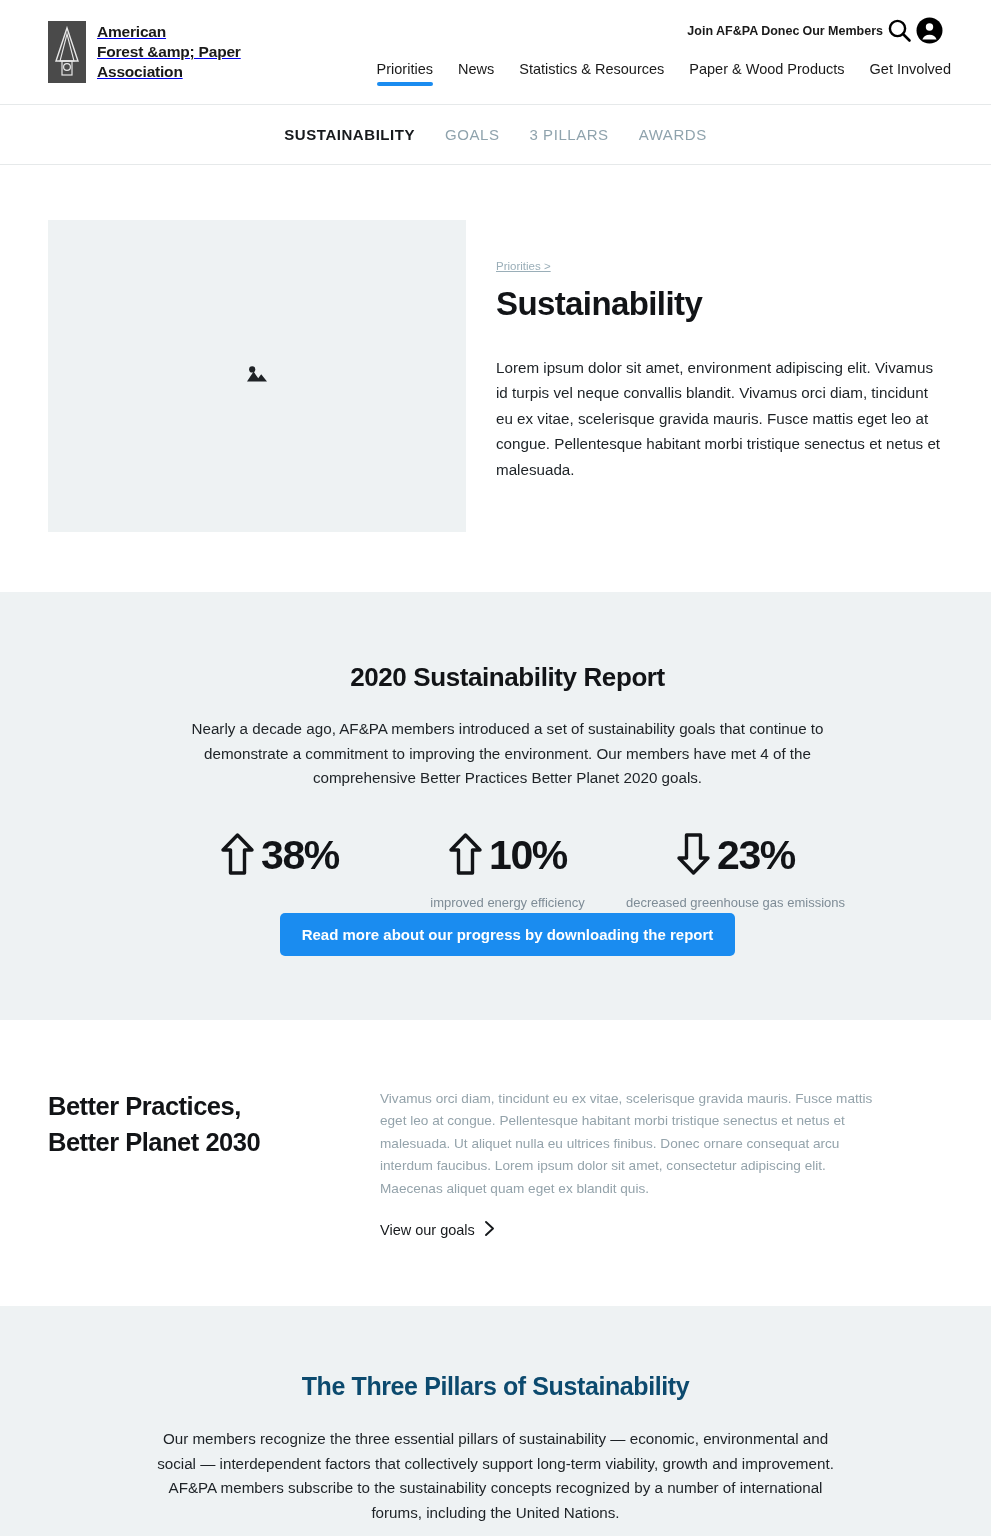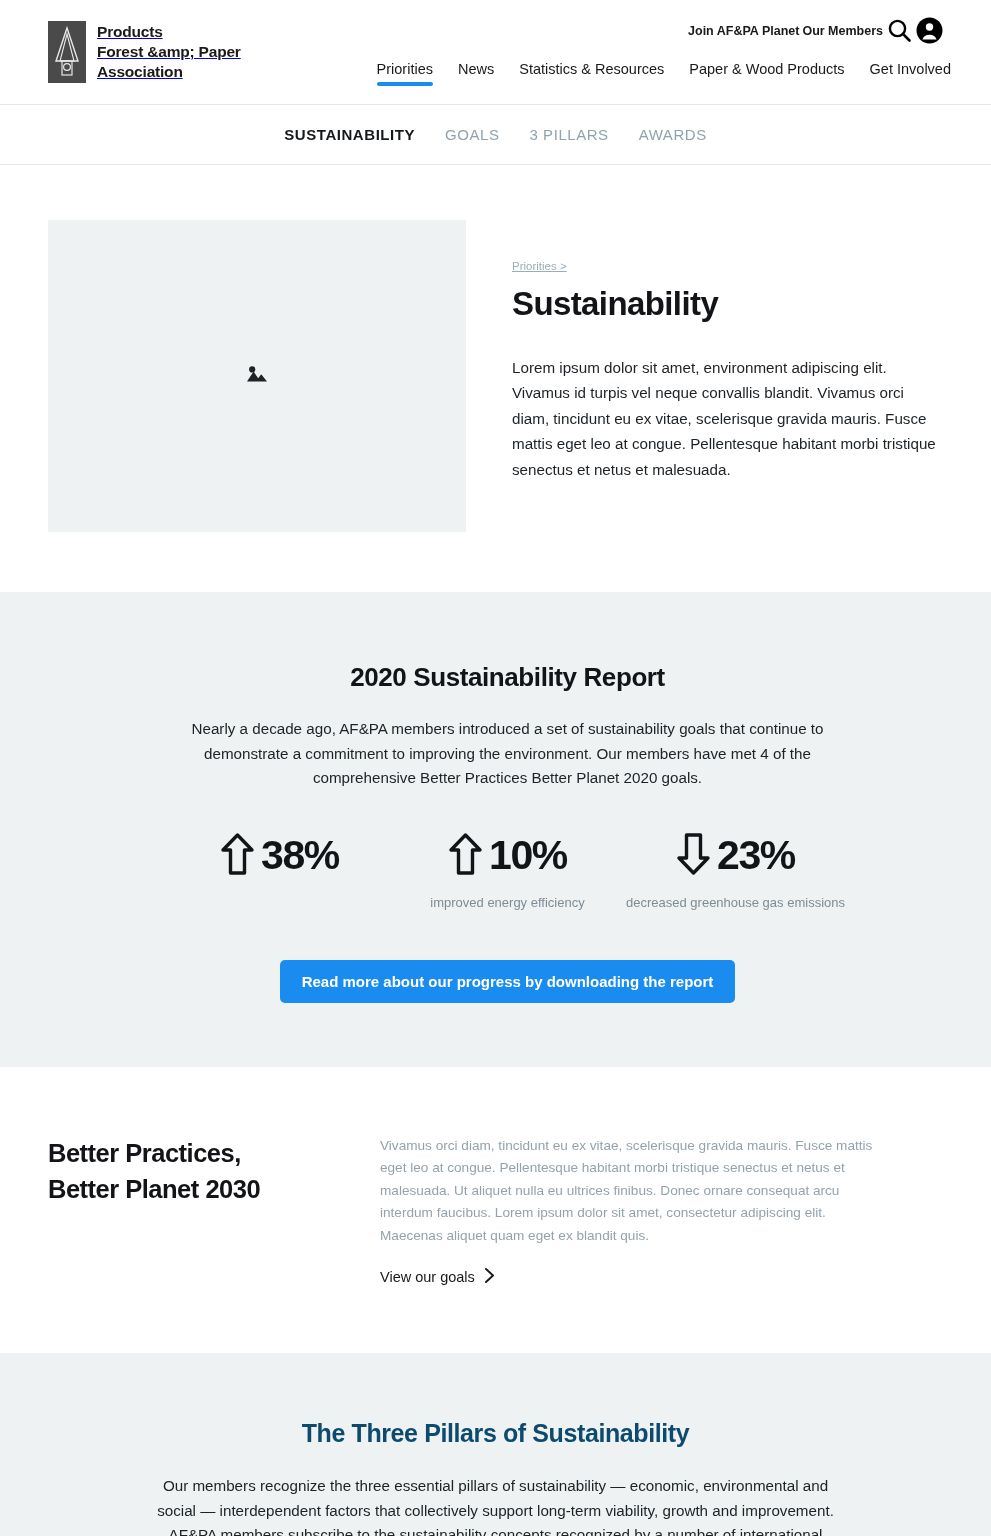--- a/index.html
+++ b/index.html
@@ -122,21 +122,21 @@
   }
   .hero-image {
     width: 418px;
     height: 312px;
     background: #eef2f3;
     flex: 0 0 418px;
     display: flex;
     align-items: center;
     justify-content: center;
   }
-  .hero-body { padding-top: 36px; flex: 1; max-width: 460px; margin-left: 16px; }
+  .hero-body { padding-top: 36px; flex: 1; max-width: 460px; }
   .breadcrumb {
     font-size: 11.5px;
     color: #9aaeb8;
     text-decoration: underline;
     display: inline-block;
     margin-bottom: 13px;
   }
   .hero-title {
     font-size: 33px;
     font-weight: bold;
@@ -189,21 +189,21 @@
     letter-spacing: -1.4px;
     color: #121417;
     line-height: 1;
   }
   .stat-label {
     margin-top: 12px;
     font-size: 13px;
     line-height: 1.55;
     color: #7e8c96;
   }
-  .cta-wrap { margin-top: 47px; }
+  .cta-wrap { }
   .cta-btn {
     display: inline-block;
     background: #1a8cf0;
     color: #fff;
     font-size: 15px;
     font-weight: 600;
     padding: 13px 22px;
     border: none;
     border-radius: 5px;
     cursor: pointer;
@@ -273,29 +273,29 @@
     <span class="logo-mark">
       <svg width="38" height="62" viewBox="0 0 38 62" aria-hidden="true">
         <rect x="0" y="0" width="38" height="62" fill="#4a4a4a"></rect>
         <path d="M19 7 L30 40 L8 40 Z" fill="none" stroke="#e8e8e8" stroke-width="1.4"></path>
         <path d="M19 13 L26 40 L12 40 Z" fill="none" stroke="#e8e8e8" stroke-width="1.1"></path>
         <rect x="14" y="40" width="10" height="14" fill="none" stroke="#e8e8e8" stroke-width="1.2"></rect>
         <circle cx="19" cy="46" r="3.4" fill="none" stroke="#e8e8e8" stroke-width="1.2"></circle>
       </svg>
     </span>
     <span class="logo-text">
-      <span>Products</span><br>
+      <span>American</span><br>
       <span>Forest &amp;amp; Paper</span><br>
       <span>Association</span>
     </span>
   </a>
 
   <nav class="util-nav">
     <a class="util-link" href="#">Join AF&amp;PA</a>
-    <a class="util-link" href="#">Planet</a>
+    <a class="util-link" href="#">Donec</a>
     <a class="util-link" href="#">Our Members</a>
     <button class="icon-btn" aria-label="search">
       <svg width="27" height="27" viewBox="0 0 27 27">
         <circle cx="11.5" cy="11.5" r="7.6" fill="none" stroke="#000" stroke-width="2.4"></circle>
         <line x1="17" y1="17" x2="23.5" y2="23.5" stroke="#000" stroke-width="2.6" stroke-linecap="round"></line>
       </svg>
     </button>
     <button class="icon-btn" aria-label="account">
       <svg width="27" height="27" viewBox="0 0 27 27">
         <circle cx="13.5" cy="13.5" r="13" fill="#000"></circle>

